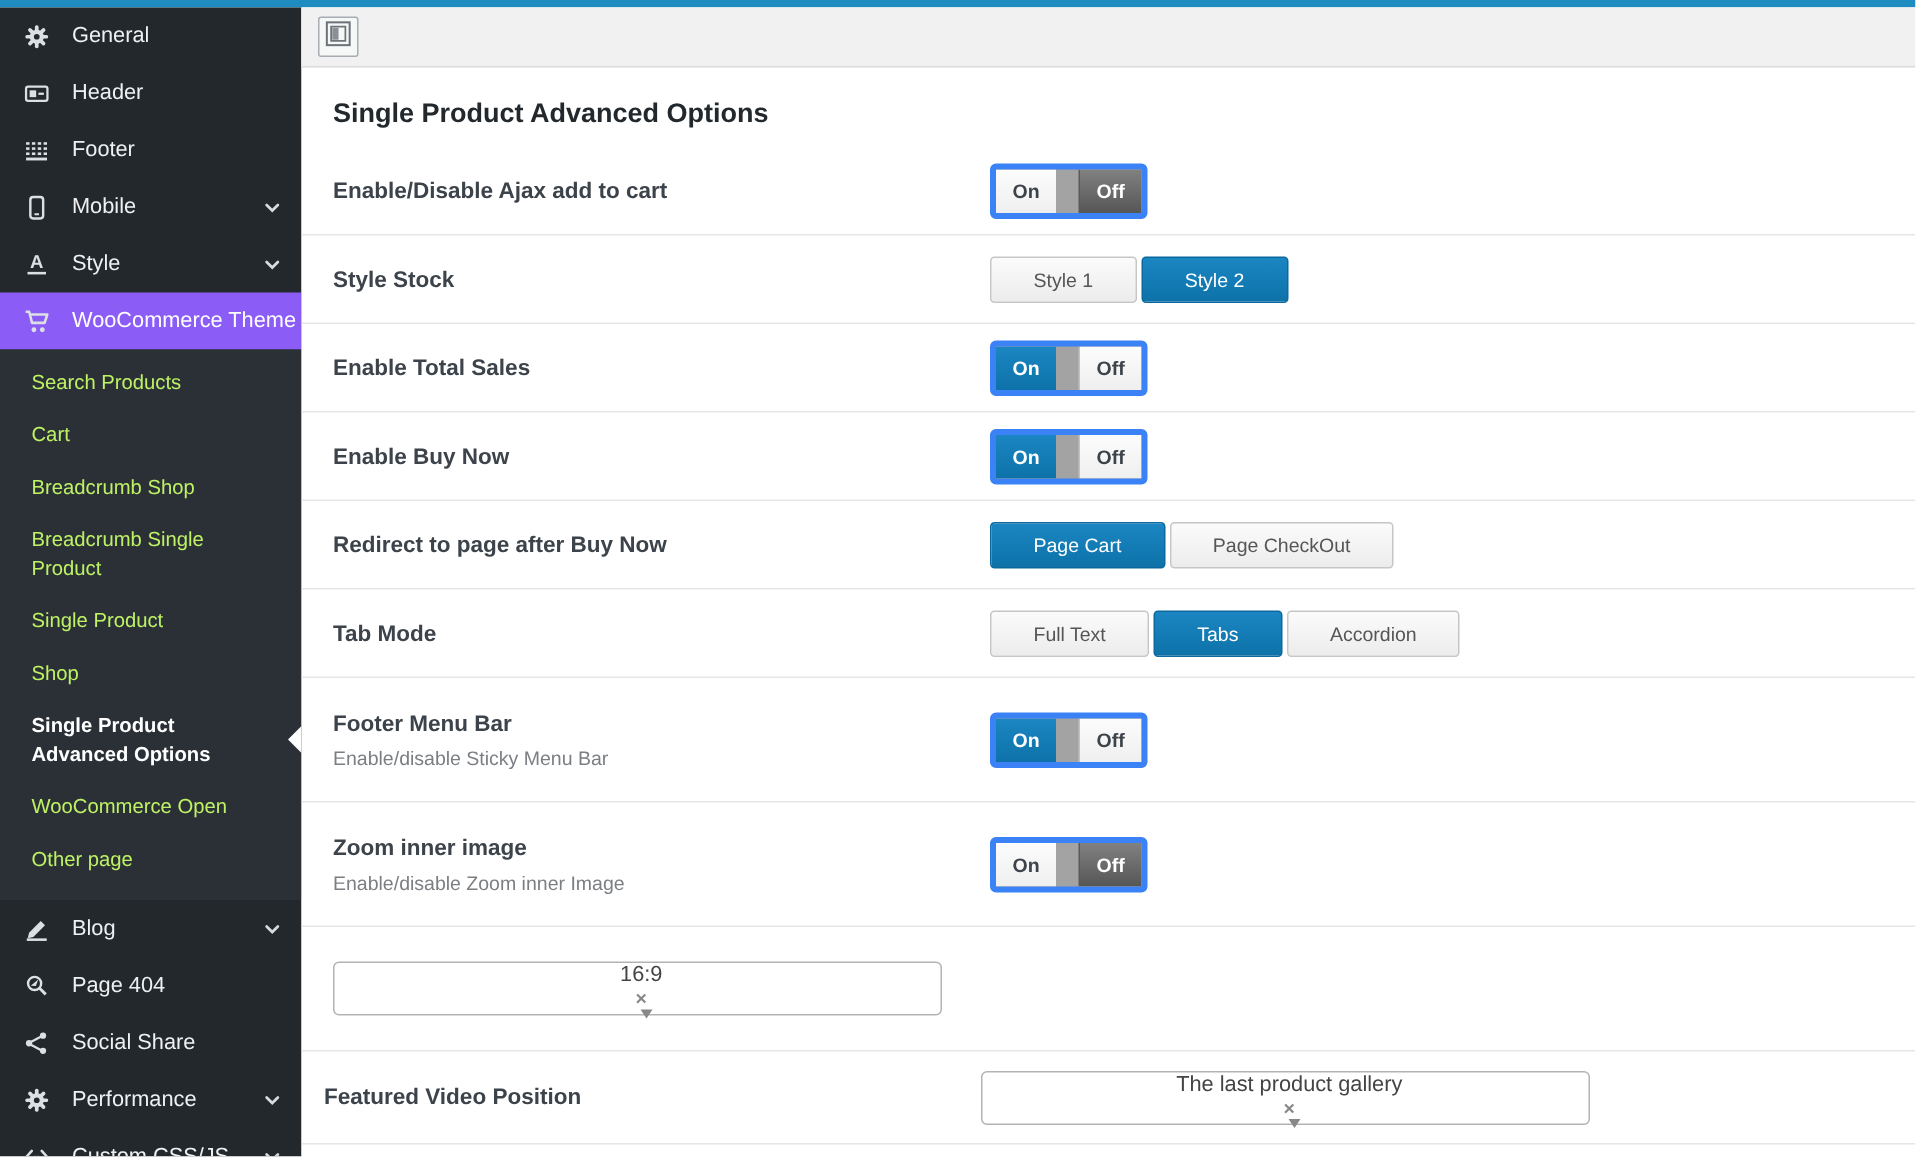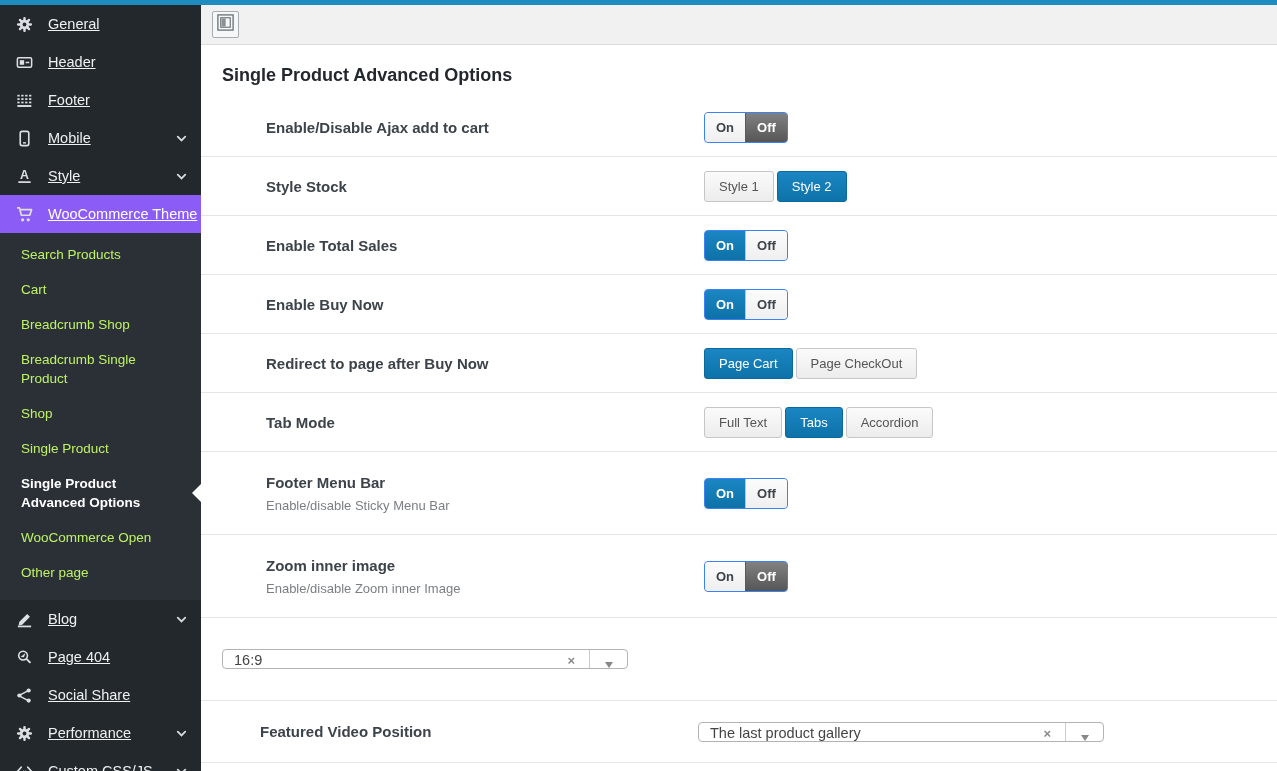--- a/index.html
+++ b/index.html
@@ -9,21 +9,21 @@
   .app { width:1277px; height:771px; display:flex; flex-direction:column; }
   .top-strip { height:5px; flex:none; background:#1e8cbe; }
   .shell { flex:1; display:flex; min-height:0; }
 
   
   .sidebar { width:201px; flex:none; background:#23282d; overflow:hidden; }
   .side-item { height:38px; display:flex; align-items:center; padding:0 12px 0 14px;
                color:#eef0f1; font-size:14.5px; cursor:pointer; }
   .side-item .icon { width:21px; height:20px; margin-right:13px; color:#dde0e3;
                      display:flex; align-items:center; justify-content:center; flex:none; }
-  .side-item .ilabel { flex:1; white-space:nowrap;text-decoration:underline; }
+  .side-item .ilabel { flex:1; white-space:nowrap; }
   .side-item .chev { width:15px; height:15px; color:#d7dbdf; flex:none; }
   .side-item.active { background:#8b5cf6; color:#fff; }
 
   .submenu { padding:4px 0 10px 0; background:#2a3036; }
   .sub-item { padding:8px 30px 8px 21px; font-size:13.5px; color:#bef264;
               line-height:19px; cursor:pointer; position:relative; }
   .sub-item.active { color:#fff; font-weight:bold; }
   .sub-item.active::after { content:""; position:absolute; right:0; top:50%;
               transform:translateY(-50%); width:0; height:0;
               border-top:9px solid transparent; border-bottom:9px solid transparent;
@@ -37,50 +37,50 @@
                background:#f6f7f7; display:flex; align-items:center; justify-content:center;
                cursor:pointer; }
 
   .content { flex:1; overflow:hidden; }
   .page-title { margin:20px 0 12px 21px; font-size:18px; font-weight:700; color:#23282d; }
 
   .srow { display:flex; align-items:center; min-height:59px; padding-left:21px;
           border-bottom:1px solid #e6e6e6; }
   .srow.tall { min-height:83px; }
   .srow.last { min-height:62px;padding-left:15px; }
-  .lbl-col { width:438px; flex:none; padding-right:20px;margin-left:44px; }
+  .lbl-col { width:438px; flex:none; padding-right:20px; }
   .lbl { font-size:15px; font-weight:600; color:#3c434a; }
   .desc { font-size:13px; color:#7b7f83; margin-top:7px; }
   .ctl-col { flex:1; display:flex; align-items:center; }
 
   
-  .toggle { display:inline-flex; border:1px solid #3b82f6; border-radius:4px;
-            overflow:hidden; background:#a3a3a3; }
+  .toggle { display:inline-flex; border:4px solid #3b82f6; border-radius:4px;
+            overflow:hidden; background:#a3a3a3;gap:15px; }
   .toggle .opt { min-width:40px; padding:7px 11px; font-size:13px; font-weight:700;
             text-align:center; border:none; cursor:pointer; color:#3c434a;
             background:linear-gradient(#fcfcfc,#efefef);
             font-family:"Liberation Sans",sans-serif; }
   .toggle .opt + .opt { border-left:1px solid #c2c2c2; }
   .toggle .opt.sel-blue { background:linear-gradient(#1b86c3,#0d72a8); color:#fff;
             border-left-color:#0a699e; }
   .toggle .opt.sel-dark { background:linear-gradient(#818181,#565656); color:#fff;
             border-left-color:#5a5a5a; }
 
   
   .pgroup { display:inline-flex; gap:3px; }
-  .pbtn { padding:7px 14px; font-size:13px; color:#555; border:1px solid #c6c6c6;
+  .pbtn { padding:7px 28px; font-size:13px; color:#555; border:1px solid #c6c6c6;
           border-radius:3px; background:linear-gradient(#fbfbfb,#ececec);
           cursor:pointer; font-family:"Liberation Sans",sans-serif; }
   .pbtn.sel-blue { background:linear-gradient(#1b86c3,#0d72a8); color:#fff;
           border-color:#0a699e; }
 
   
-  .select2 { width:406px; height:20px; border:1px solid #b3b3b3; border-radius:4px;
-             background:#fff; display:flex; align-items:flex-end; padding:0 6px 0 11px;
-             cursor:pointer; }
+  .select2 { width:406px; height:36px; border:1px solid #b3b3b3; border-radius:4px;
+             background:#fff; display:flex; align-items:center; padding:0 6px 0 11px;
+             cursor:pointer;flex-direction:column; }
   .select2 .value { flex:1; font-size:14.5px; color:#444; }
   .select2 .clear { color:#888; font-size:13px; font-weight:700; padding:0 14px;
              cursor:pointer; }
   .select2 .sep { width:1px; height:18px; background:#ccc; }
   .select2 .caret { width:0; height:0; border-left:4.5px solid transparent;
              border-right:4.5px solid transparent; border-top:6px solid #888;
              margin:0 8px 0 15px; }
 </style>
 </head>
 <body>
@@ -180,22 +180,22 @@
             </svg>
         </span>
         <span class="ilabel">WooCommerce Theme</span>
       </div>
 
       <div class="submenu">
         <div class="sub-item">Search Products</div>
         <div class="sub-item">Cart</div>
         <div class="sub-item">Breadcrumb Shop</div>
         <div class="sub-item">Breadcrumb Single Product</div>
+        <div class="sub-item">Single Product</div>
         <div class="sub-item">Shop</div>
-        <div class="sub-item">Single Product</div>
         <div class="sub-item active">Single Product Advanced Options</div>
         <div class="sub-item">WooCommerce Open</div>
         <div class="sub-item">Other page</div>
       </div>
 
       <div class="side-item">
         <span class="icon">
           <svg viewBox="0 0 20 20" width="19" height="19" fill="currentColor">
             <path d="M4.6 12.4 12.8 4.2l3 3-8.2 8.2-3.9.9z"></path>
             <rect x="3" y="16.4" width="14" height="1.8"></rect>

